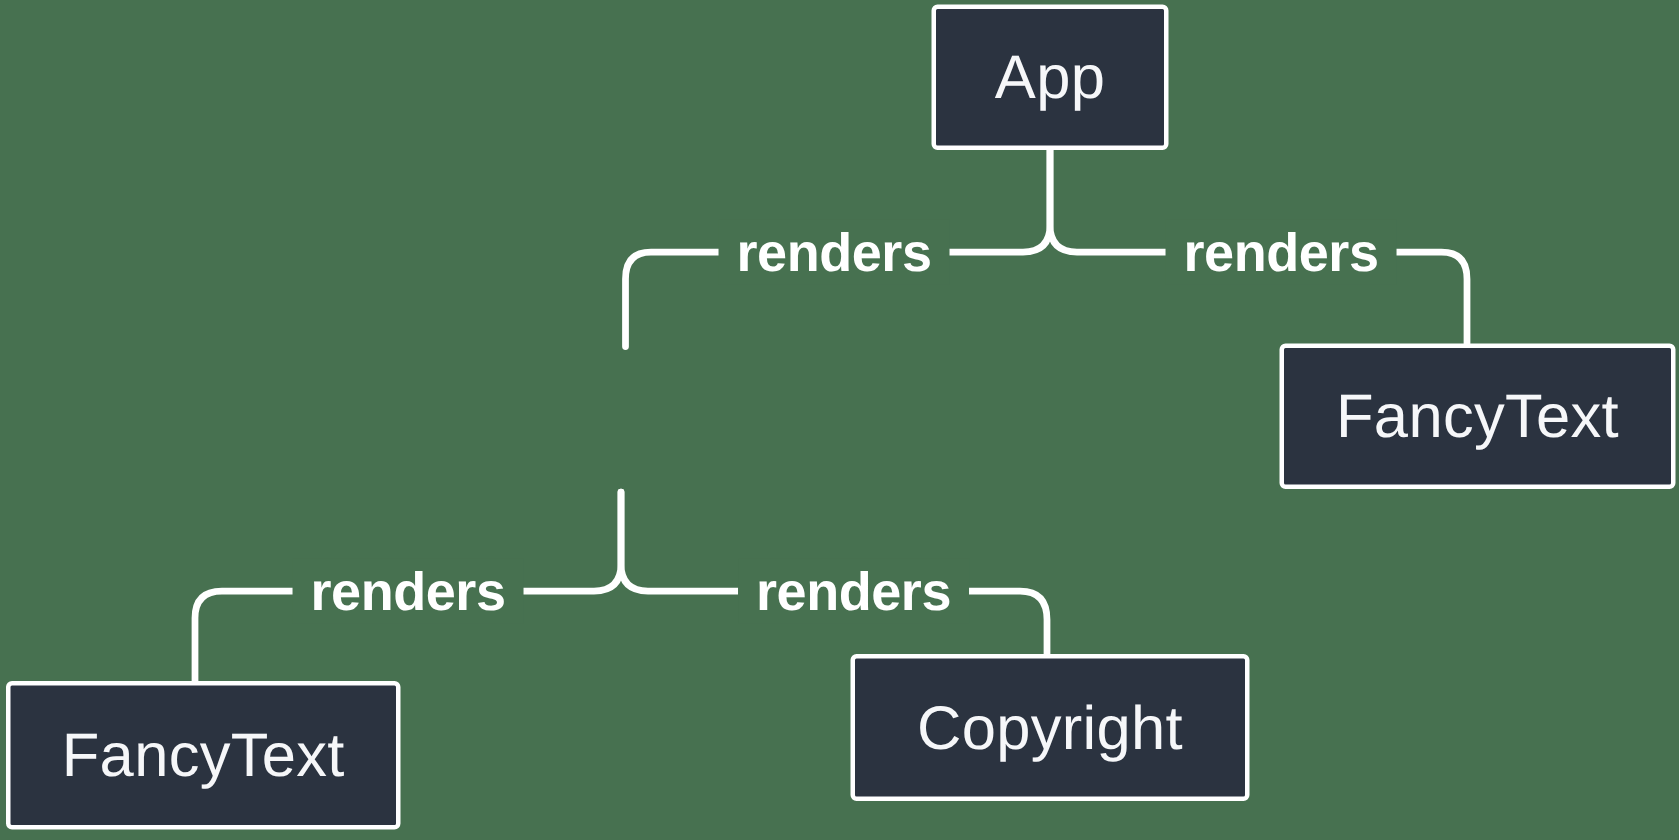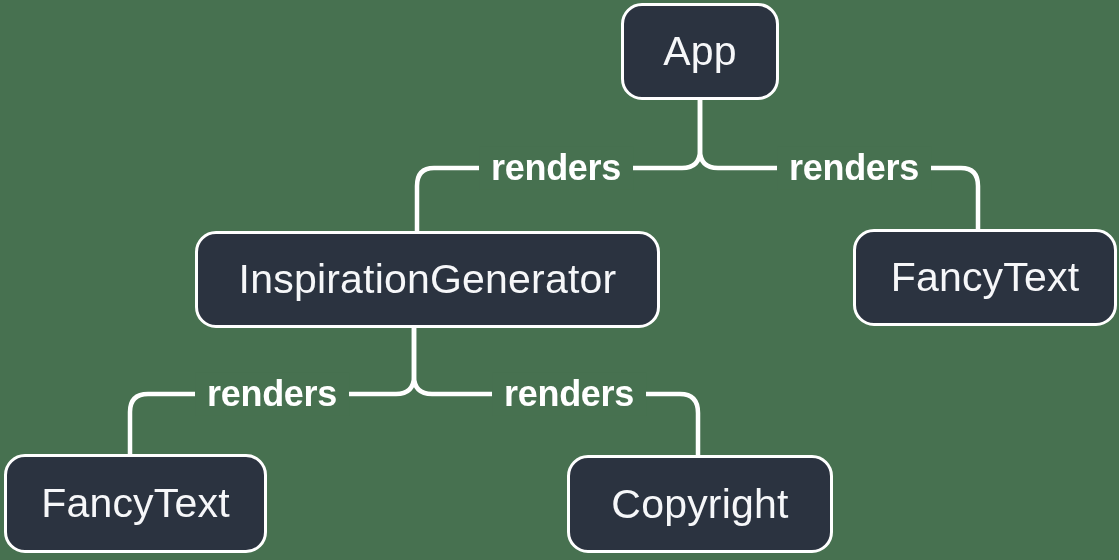--- a/index.html
+++ b/index.html
@@ -28,21 +28,21 @@
   .edges path{
     fill:none;
     stroke:var(--edge);
     stroke-width:4.5;
     stroke-linecap:round;
   }
   .node{
     position:absolute;
     background:var(--node-fill);
     border:3.5px solid var(--node-border);
-    border-radius:21px;
+    border-radius:4px;
     display:flex;align-items:center;justify-content:center;
     color:var(--node-text);
     font-size:41px;
     letter-spacing:0.2px;
     white-space:nowrap;
   }
   .edge-label{
     position:absolute;
     transform:translate(-50%,-50%);
     background:var(--background);
@@ -52,21 +52,21 @@
     letter-spacing:-0.3px;
     padding:0 12px;
     white-space:nowrap;
     line-height:1.2;
   }
   
   #node-app{left:621px;top:3px;width:158px;height:97px;}
   #node-inspiration-generator{left:195px;top:231px;width:465px;height:97px;}
   #node-fancy-text-top{left:853px;top:229px;width:264px;height:97px;}
   #node-fancy-text-bottom{left:4px;top:454px;width:263px;height:99px;}
-  #node-copyright{left:567px;top:455px;width:266px;height:98px;}
+  #node-copyright{left:567px;top:436px;width:266px;height:98px;}
   
   #edge-label-0{left:556px;top:168px;}
   #edge-label-1{left:854px;top:168px;}
   #edge-label-2{left:272px;top:394px;}
   #edge-label-3{left:569px;top:394px;}
 </style>
 </head>
 <body>
 
 <div class="stage">
@@ -75,23 +75,20 @@
     <path d="M700,100 L700,150 Q700,168 682,168 L434,168 Q417,168 417,186 L417,231"></path>
     <path d="M700,100 L700,150 Q700,168 718,168 L961,168 Q978,168 978,186 L978,229"></path>
     <path d="M414,328 L414,376 Q414,394 396,394 L148,394 Q130,394 130,412 L130,454"></path>
     <path d="M414,328 L414,376 Q414,394 432,394 L680,394 Q698,394 698,413 L698,455"></path>
   </svg>
 
   <div class="node" id="node-app">
     <span>App</span>
   </div>
 
-  <div class="node" id="node-inspiration-generator">
-    <span>InspirationGenerator</span>
-  </div>
 
   <div class="node" id="node-fancy-text-top">
     <span>FancyText</span>
   </div>
 
   <div class="node" id="node-fancy-text-bottom">
     <span>FancyText</span>
   </div>
 
   <div class="node" id="node-copyright">

